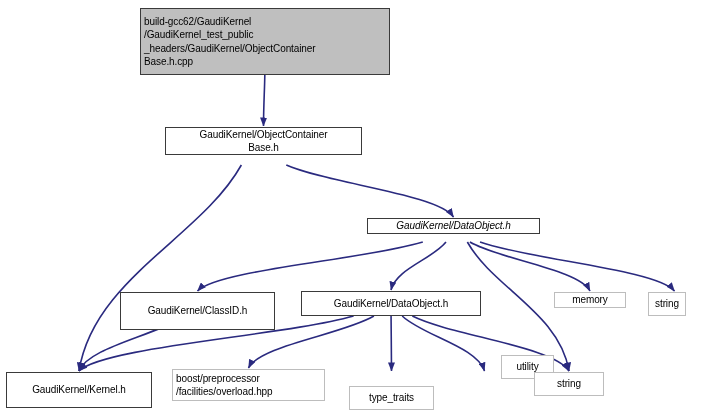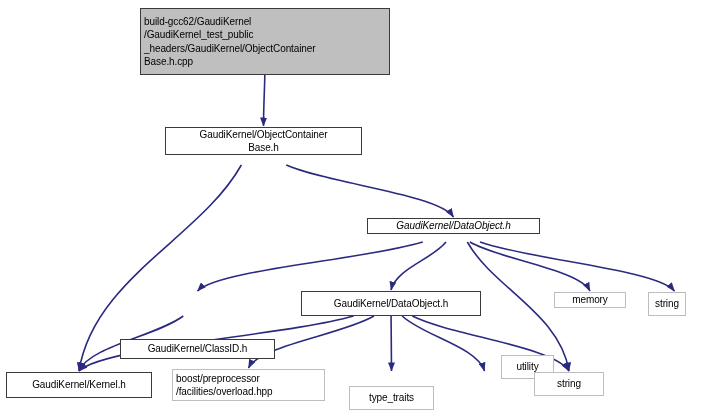--- a/index.html
+++ b/index.html
@@ -84,24 +84,24 @@
       </g>
   </svg>
   <div id="node-layer">
       <div class="node root left-align" style="left: 140px; top: 8px; width: 250px; height: 67px;"><span class="label">build-gcc62/GaudiKernel
 /GaudiKernel_test_public
 _headers/GaudiKernel/ObjectContainer
 Base.h.cpp</span></div>
       <div class="node strong" style="left: 165px; top: 127px; width: 197px; height: 28px;"><span class="label">GaudiKernel/ObjectContainer
 Base.h</span></div>
       <div class="node strong" style="left: 367px; top: 218px; width: 173px; height: 16px; font-style: italic;"><span class="label">GaudiKernel/DataObject.h</span></div>
-      <div class="node strong" style="left: 120px; top: 292px; width: 155px; height: 20px; margin-top: 47px;"><span class="label">GaudiKernel/ClassID.h</span></div>
+      <div class="node strong" style="left: 120px; top: 292px; width: 155px; height: 38px;"><span class="label">GaudiKernel/ClassID.h</span></div>
       <div class="node strong" style="left: 301px; top: 291px; width: 180px; height: 25px;"><span class="label">GaudiKernel/DataObject.h</span></div>
       <div class="node" style="left: 554px; top: 292px; width: 72px; height: 16px;"><span class="label">memory</span></div>
       <div class="node" style="left: 648px; top: 292px; width: 38px; height: 24px;"><span class="label">string</span></div>
-      <div class="node strong" style="left: 6px; top: 372px; width: 146px; height: 26px;"><span class="label">GaudiKernel/Kernel.h</span></div>
+      <div class="node strong" style="left: 6px; top: 372px; width: 146px; height: 36px;"><span class="label">GaudiKernel/Kernel.h</span></div>
       <div class="node left-align" style="left: 172px; top: 369px; width: 153px; height: 32px;"><span class="label">boost/preprocessor
 /facilities/overload.hpp</span></div>
       <div class="node" style="left: 349px; top: 386px; width: 85px; height: 24px;"><span class="label">type_traits</span></div>
       <div class="node" style="left: 458px; top: 355px; width: 53px; height: 24px; margin-left: 43px;"><span class="label">utility</span></div>
       <div class="node" style="left: 534px; top: 372px; width: 70px; height: 24px;"><span class="label">string</span></div>
     </div>
 </div>
 
 </body></html>

